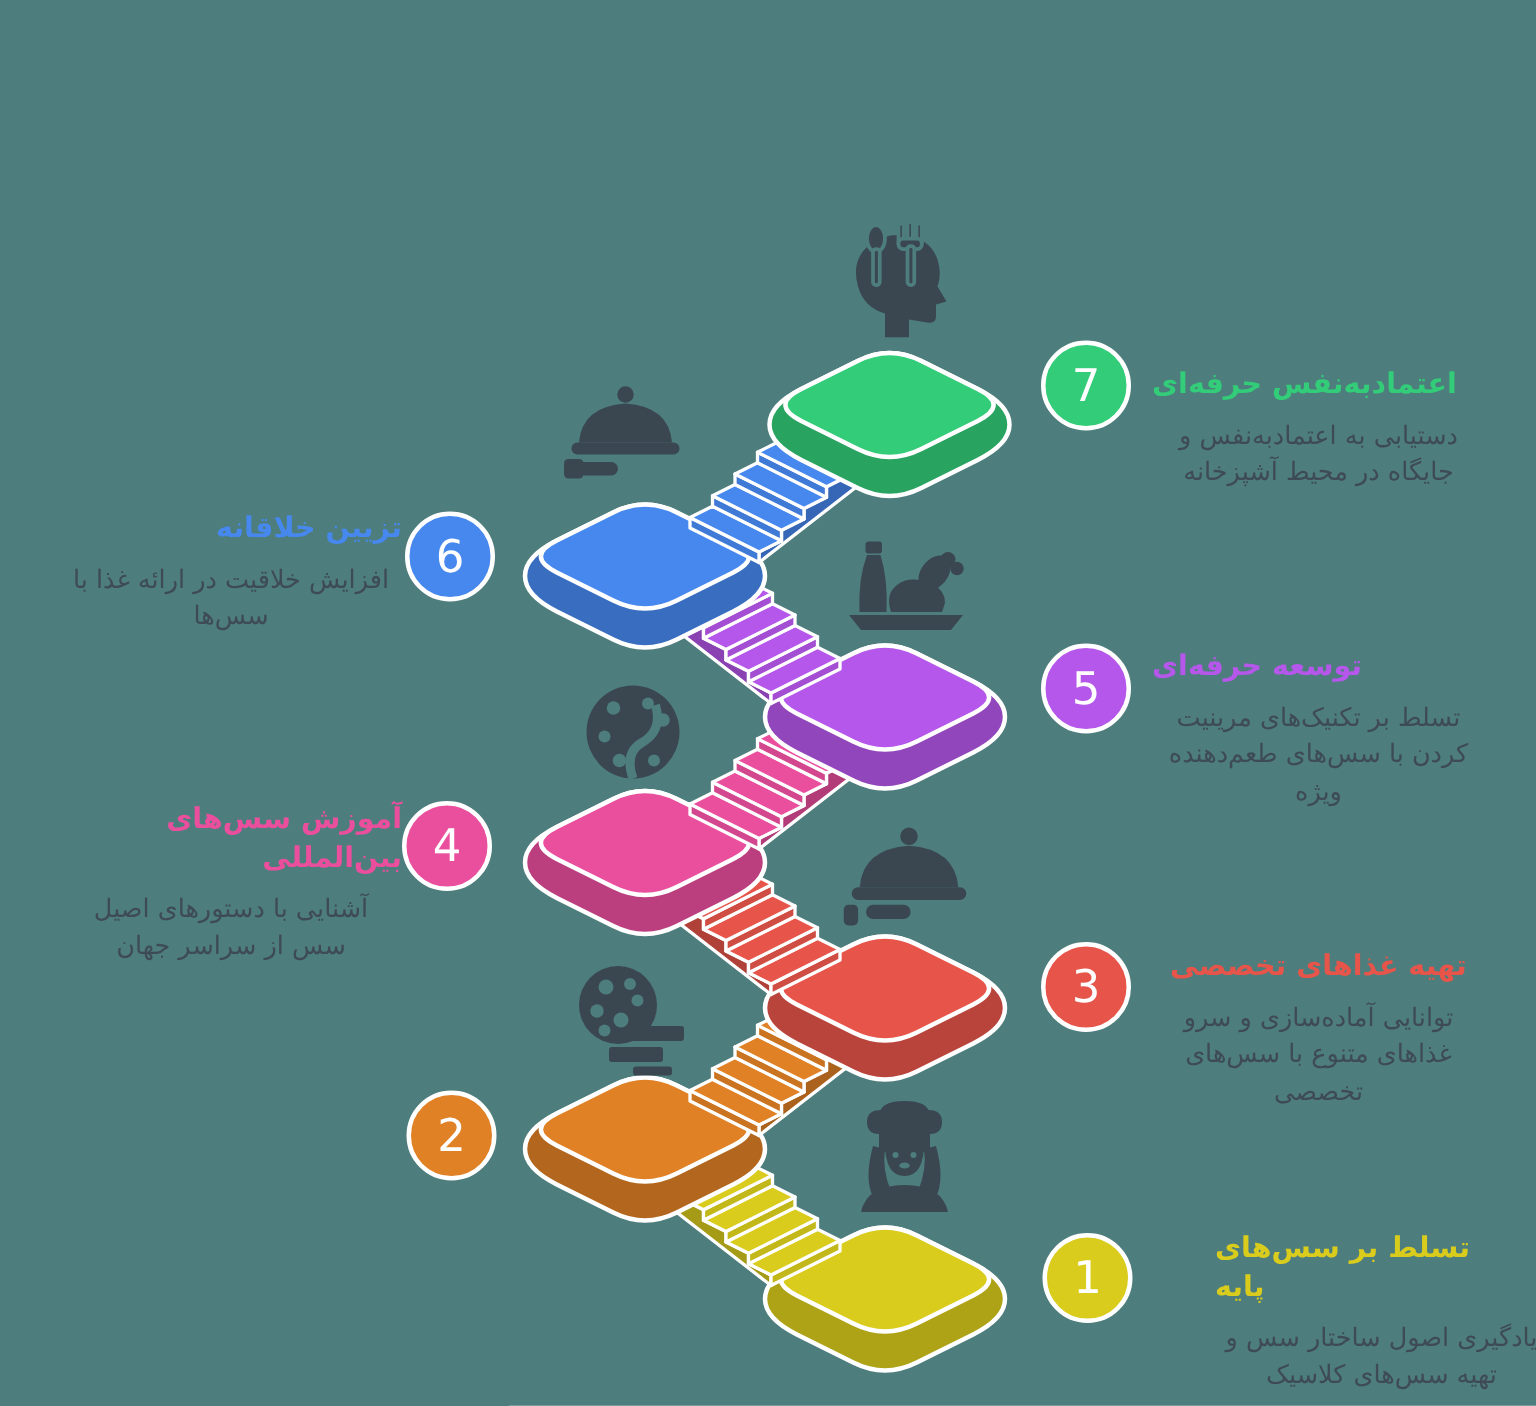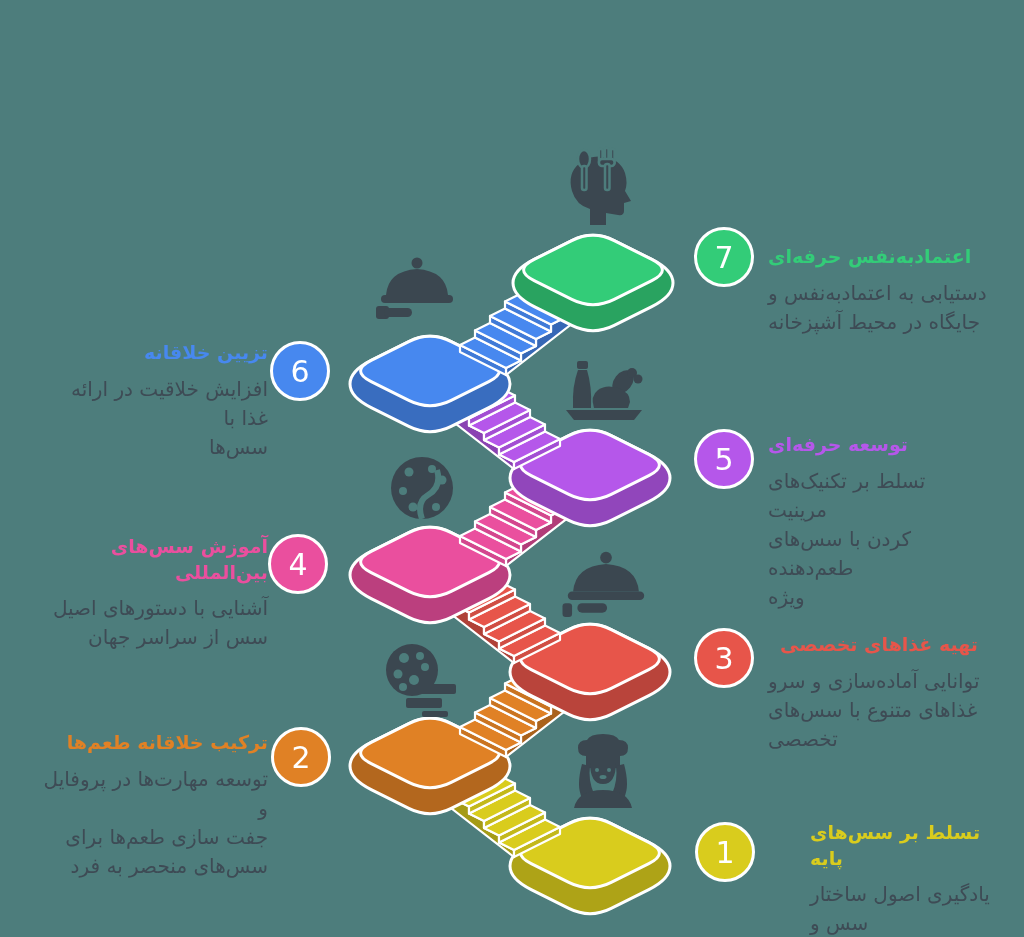--- a/index.html
+++ b/index.html
@@ -41,24 +41,25 @@
   .step-text.right-col{text-align:left;}
   .step-text.left-col{text-align:right;width:228px;}
   .step-title{
     font-size:19px;
     font-weight:bold;
     line-height:1.35;
     white-space:pre-line;
   }
   .step-desc{
     margin-top:9px;
-    font-size:20px;
+    font-size:17px;
     line-height:1.45;
     color:var(--text);
     white-space:pre-line;
+    text-align:center;
   }
   .t1{left:768px;top:820px;margin-left:42px;}
   .t2{left:40px;top:730px;}
   .t3{left:768px;top:632px;}
   .t4{left:40px;top:534px;}
   .t5{left:768px;top:432px;}
   .t6{left:40px;top:340px;}
   .t7{left:768px;top:244px;}
 </style>
 </head>
@@ -268,26 +269,20 @@
   <div class="badge b5" style="background: rgb(181, 87, 234);">5</div>
   <div class="badge b6" style="background: rgb(71, 136, 239);">6</div>
   <div class="badge b7" style="background: rgb(51, 204, 120);">7</div>
 
   <div class="step-text right-col t1" dir="rtl">
     <div class="step-title" style="color: rgb(217, 204, 29);">تسلط بر سس‌های
 پایه</div>
     <div class="step-desc">یادگیری اصول ساختار سس و
 تهیه سس‌های کلاسیک</div>
   </div>
-  <div class="step-text left-col t2" dir="rtl">
-    <div class="step-title" style="color: rgb(224, 129, 37);">ترکیب خلاقانه طعم‌ها</div>
-    <div class="step-desc">توسعه مهارت‌ها در پروفایل و
-جفت سازی طعم‌ها برای
-سس‌های منحصر به فرد</div>
-  </div>
   <div class="step-text right-col t3" dir="rtl">
     <div class="step-title" style="color: rgb(231, 85, 74); margin-left: 12px;">تهیه غذاهای تخصصی</div>
     <div class="step-desc">توانایی آماده‌سازی و سرو
 غذاهای متنوع با سس‌های
 تخصصی</div>
   </div>
   <div class="step-text left-col t4" dir="rtl">
     <div class="step-title" style="color: rgb(234, 79, 158);">آموزش سس‌های
 بین‌المللی</div>
     <div class="step-desc">آشنایی با دستورهای اصیل

